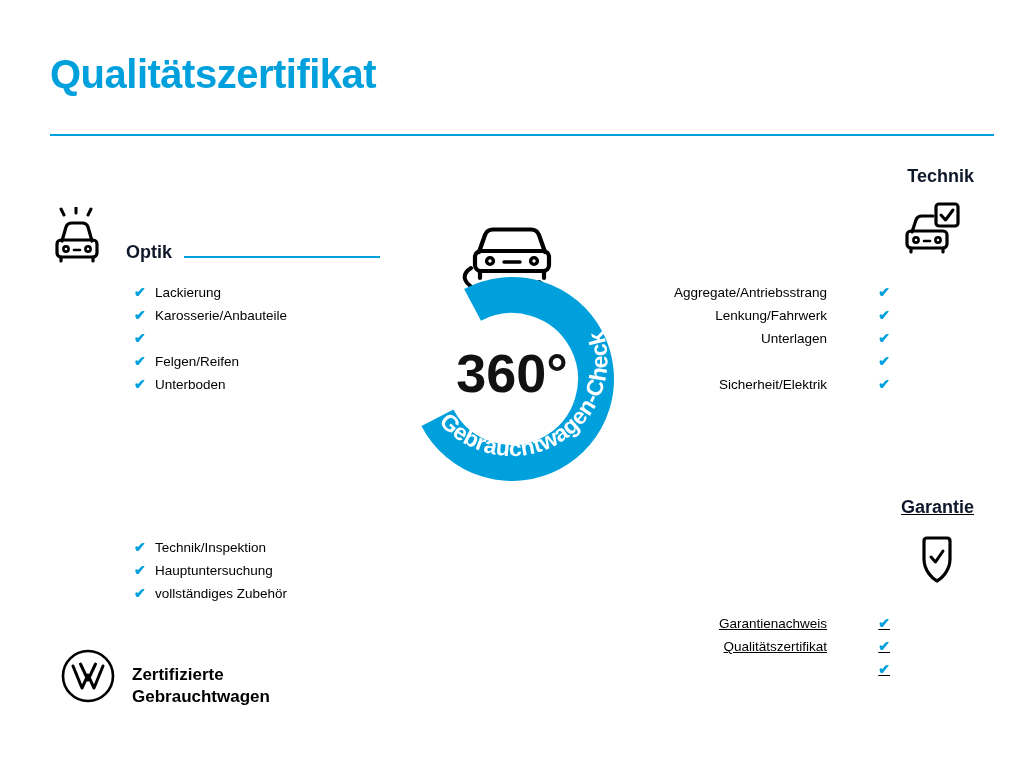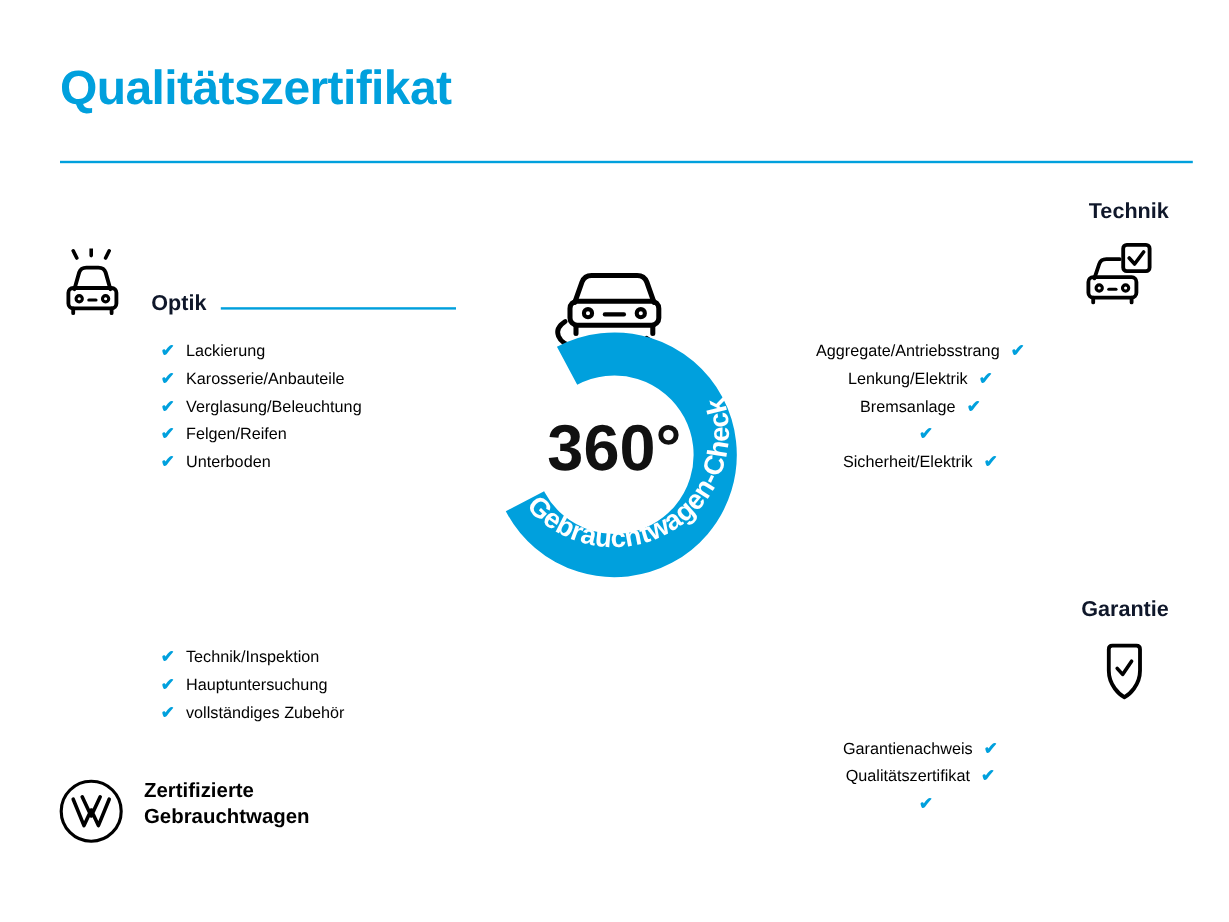--- a/index.html
+++ b/index.html
@@ -50,21 +50,21 @@
   }
   .col-right {
     position: absolute;
     right: 50px;
     top: 205px;
     width: 330px;
   }
 
   .block { position: relative; }
   .block.second-left { margin-top: 140px; }
-  .block.second-right { margin-top: 140px; }
+  .block.second-right { margin-top: 140px; text-decoration: underline; }
 
   .block-head {
     display: flex;
     align-items: flex-end;
     height: 62px;
   }
   .col-right .block-head { justify-content: flex-end; flex-direction: column; }
 
   .head-text {
     font-size: 18px;
@@ -98,21 +98,21 @@
     padding: 0;
   }
   ul.items li {
     font-size: 13.5px;
     line-height: 23px;
     color: #000;
     display: flex;
     align-items: center;
   }
   .col-left ul.items li { padding-left: 84px; }
-  .col-right ul.items li { justify-content: center; padding-right: 84px; }
+  .col-right ul.items li { justify-content: flex-end; padding-right: 84px; gap: 42px; }
 
   .check {
     color: #00a0dd;
     font-size: 14px;
     font-weight: bold;
     width: 16px;
     display: inline-block;
   }
   .col-left .check { margin-right: 5px; }
   .col-right .check { margin-left: 5px; text-align: right; }
@@ -123,24 +123,24 @@
     left: 50%;
     top: 196px;
     transform: translateX(-50%);
     width: 300px;
     height: 300px;
   }
 
   
   .footer {
     position: absolute;
-    left: 48px;
+    left: 60px;
     top: 648px;
     display: flex;
-    align-items: flex-start;
+    align-items: flex-end;
   }
   .footer-text {
     margin-left: 16px;
     font-size: 17px;
     font-weight: bold;
     line-height: 22px;
     color: #000;
   }
 </style>
 </head>
@@ -173,21 +173,20 @@
         <li>
             <span class="check">✔</span>
             <span>Lackierung</span>
           </li>
         <li>
             <span class="check">✔</span>
             <span>Karosserie/Anbauteile</span>
           </li>
         <li>
             <span class="check">✔</span>
-            <span>Verglasung/Beleuchtung</span>
           </li>
         <li>
             <span class="check">✔</span>
             <span>Felgen/Reifen</span>
           </li>
         <li>
             <span class="check">✔</span>
             <span>Unterboden</span>
           </li>
       </ul>
@@ -229,25 +228,25 @@
             <path d="M11 48 L11 52 M43 48 L43 52"></path>
           </svg>
         </div>
       </div>
       <ul class="items">
         <li>
             <span>Aggregate/Antriebsstrang</span>
             <span class="check">✔</span>
           </li>
         <li>
-            <span>Lenkung/Elektrik</span>
-            <span class="check">✔</span>
-          </li>
-        <li>
-            <span>Bremsanlage</span>
+            <span>Lenkung/Fahrwerk</span>
+            <span class="check">✔</span>
+          </li>
+        <li>
+            <span>Unterlagen</span>
             <span class="check">✔</span>
           </li>
         <li>
             <span class="check">✔</span>
           </li>
         <li>
             <span>Sicherheit/Elektrik</span>
             <span class="check">✔</span>
           </li>
       </ul>

